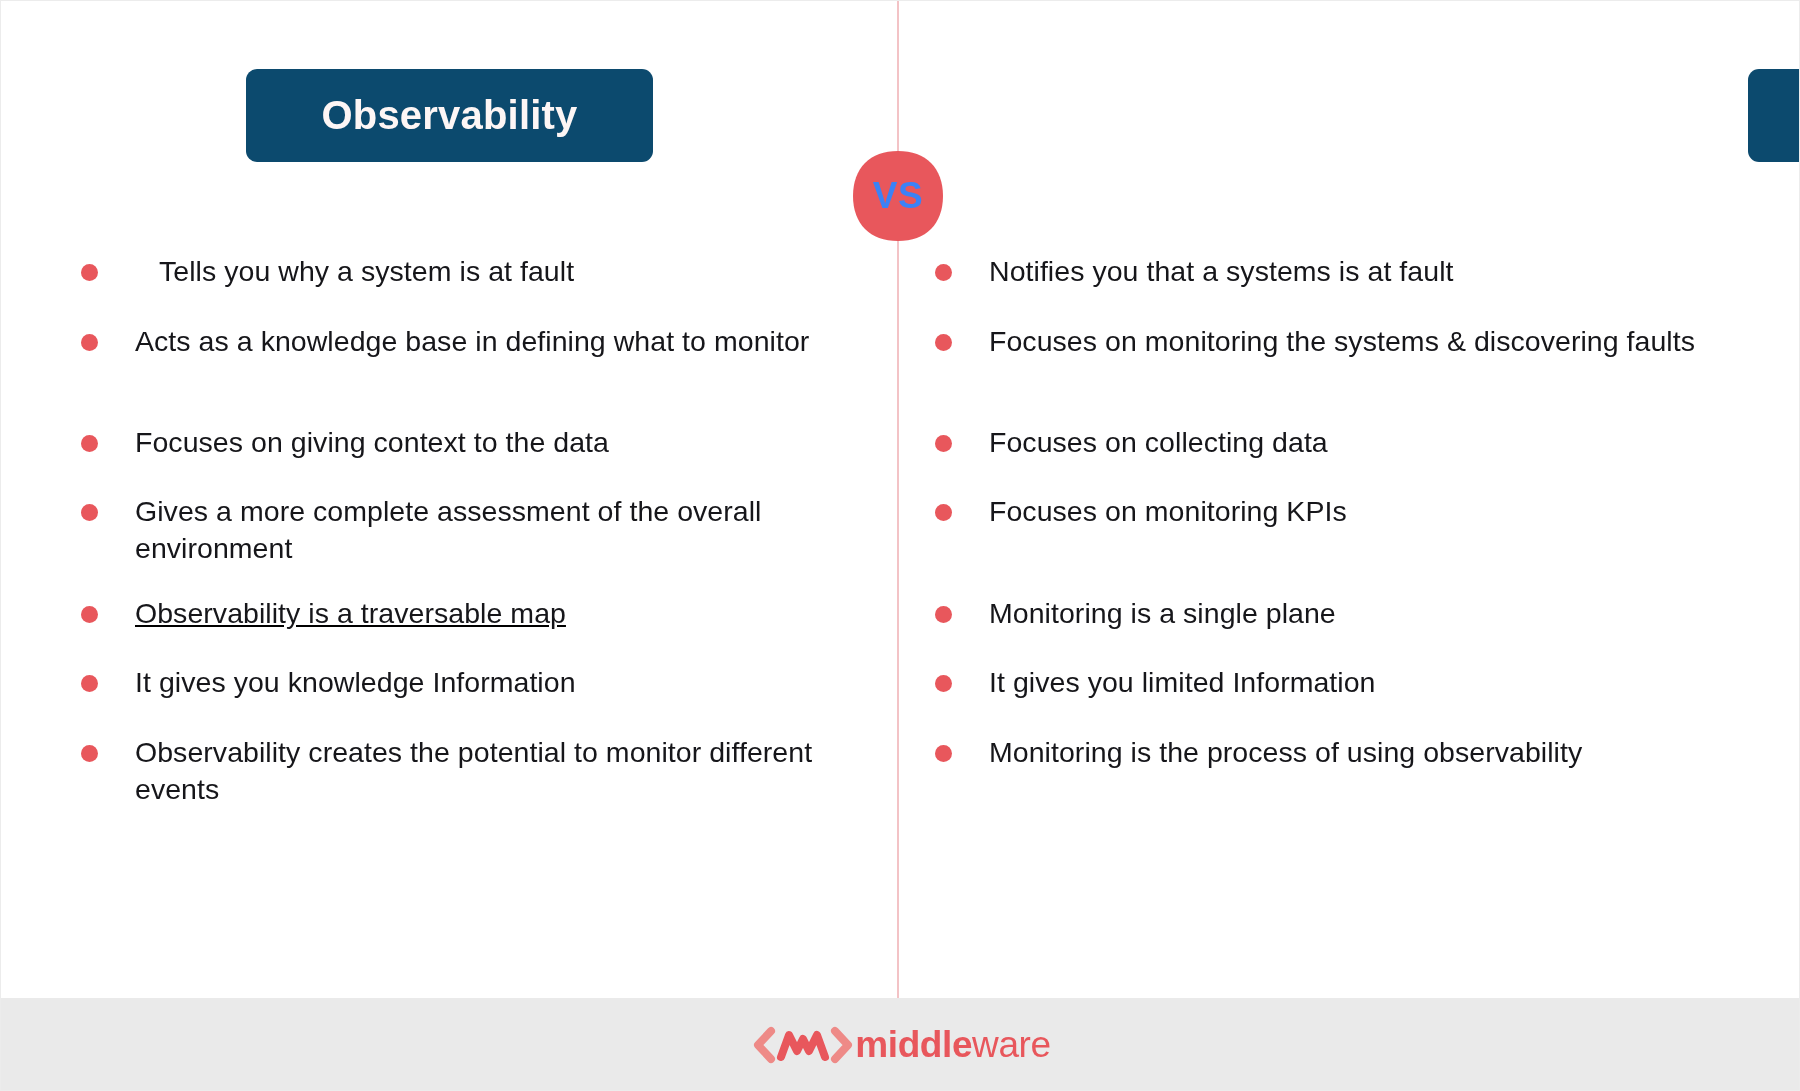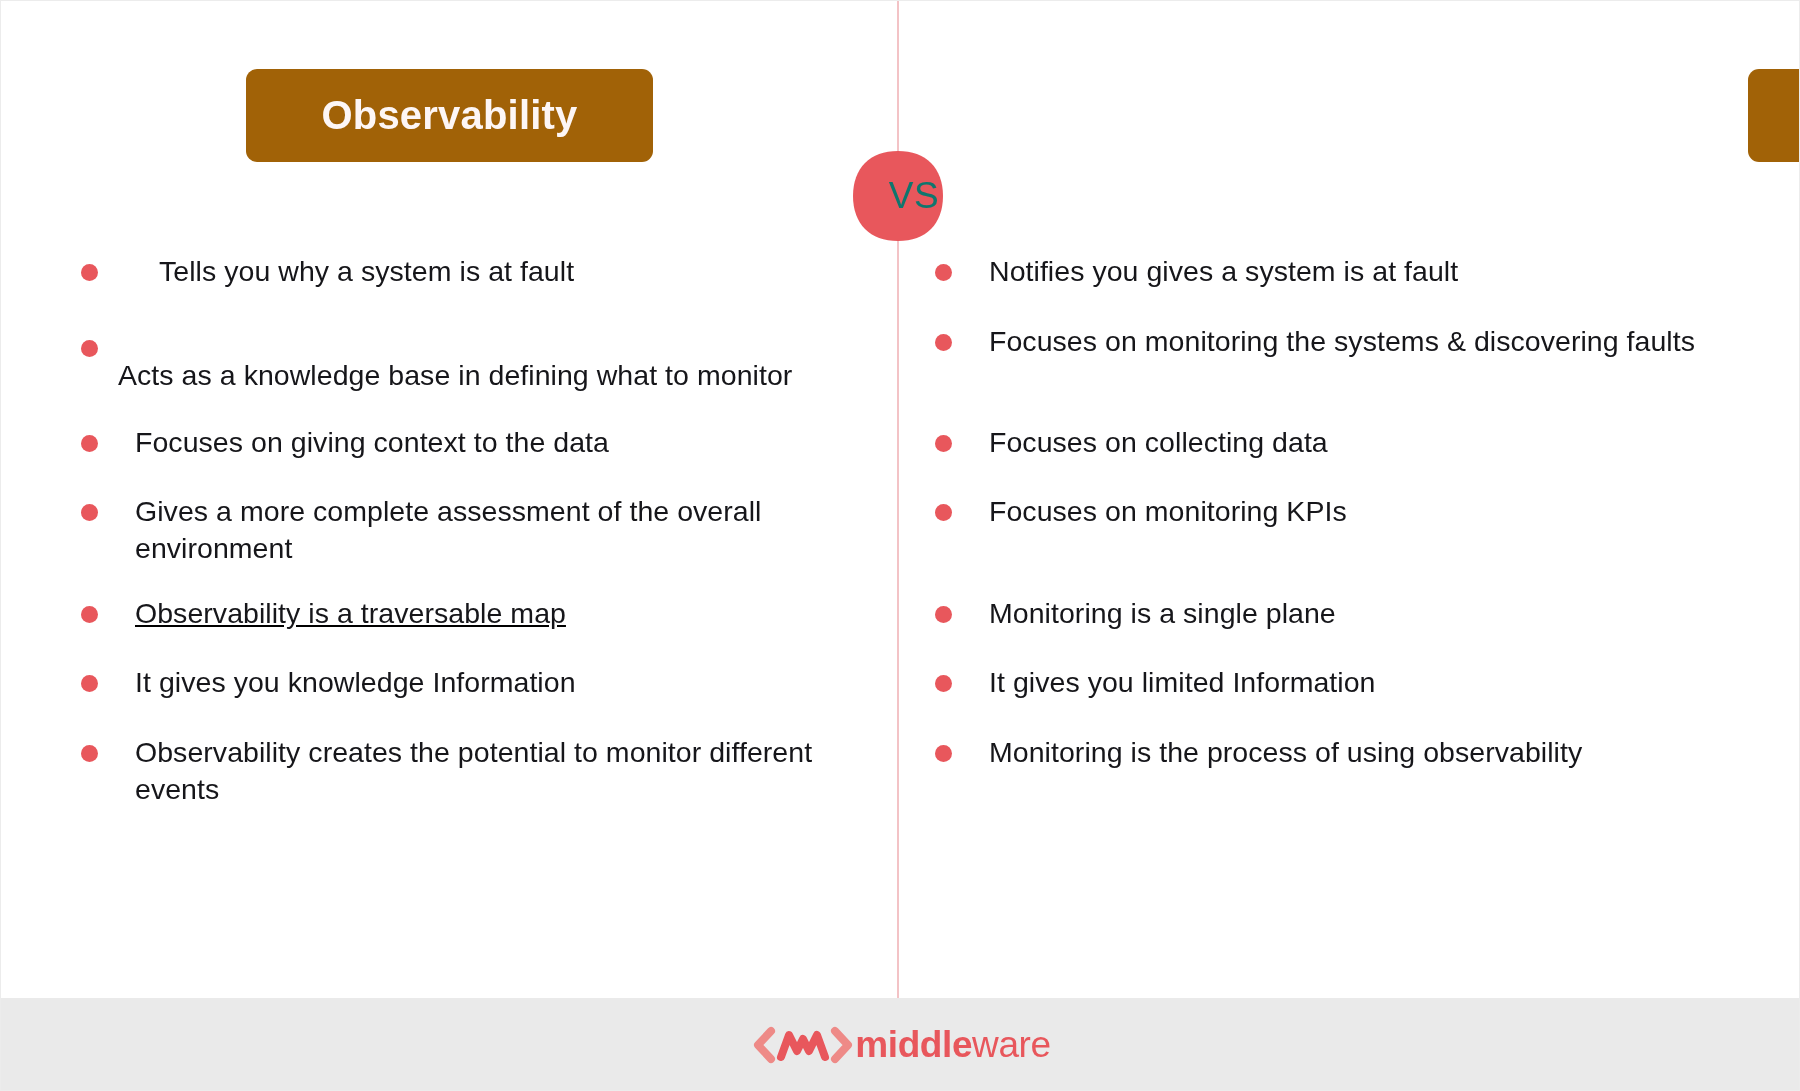--- a/index.html
+++ b/index.html
@@ -38,21 +38,21 @@
     box-sizing:border-box;
     position:relative;
   }
   .col-left{padding-left:40px;}
   .col-right{padding-left:18px;}
 
   
   .pill-row{height:252px;position:relative;}
   .pill{
     position:absolute;
-    background:#a16207;
+    background:#0c4a6e;
     border-radius:11px;
     color:#fdf6f5;
     font-size:40px;
     font-weight:bold;
     letter-spacing:0.2px;
     display:flex;
     align-items:center;
     justify-content:center;
     box-sizing:border-box;
   }
@@ -68,28 +68,28 @@
   
   .vs-badge{
     position:absolute;
     left:851px;top:149px;
     width:92px;height:92px;
     z-index:5;
   }
   .vs-badge svg{display:block;}
   .vs-badge .vs-text{
     position:absolute;
-    left:16px;top:0;
+    left:0;top:0;
     width:92px;height:92px;
     display:flex;
     align-items:center;
     justify-content:center;
-    color:#0f766e;
+    color:#3b82f6;
     font-size:37px;
-    font-weight:normal;
+    font-weight:bold;
     letter-spacing:0.5px;
   }
 
   
   .list{
     margin:0;padding:0;
     list-style:none;
     position:relative;
   }
   .item{
@@ -151,21 +151,21 @@
 
     <div class="col col-left">
       <div class="pill-row">
         <div class="pill pill-observability">Observability</div>
       </div>
       <ul class="list">
         <li class="item" style="top:0px;gap:24px;">
           <span class="dot"></span>
           <span class="item-text">Tells you why a system is at fault</span>
         </li>
-        <li class="item" style="top:76px;flex-direction:column;">
+        <li class="item" style="top:70px;">
           <span class="dot"></span>
           <span class="item-text">Acts as a knowledge base in defining what to monitor</span>
         </li>
         <li class="item" style="top:171px;">
           <span class="dot"></span>
           <span class="item-text">Focuses on giving context to the data</span>
         </li>
         <li class="item" style="top:240px;">
           <span class="dot"></span>
           <span class="item-text">Gives a more complete assessment of the overall environment</span>
@@ -185,21 +185,21 @@
       </ul>
     </div>
 
     <div class="col col-right">
       <div class="pill-row">
         <div class="pill pill-monitoring">Monitoring</div>
       </div>
       <ul class="list">
         <li class="item" style="top:0px;">
           <span class="dot"></span>
-          <span class="item-text">Notifies you gives a system is at fault</span>
+          <span class="item-text">Notifies you that a systems is at fault</span>
         </li>
         <li class="item" style="top:70px;">
           <span class="dot"></span>
           <span class="item-text">Focuses on monitoring the systems &amp; discovering faults</span>
         </li>
         <li class="item" style="top:171px;">
           <span class="dot"></span>
           <span class="item-text">Focuses on collecting data</span>
         </li>
         <li class="item" style="top:240px;">

